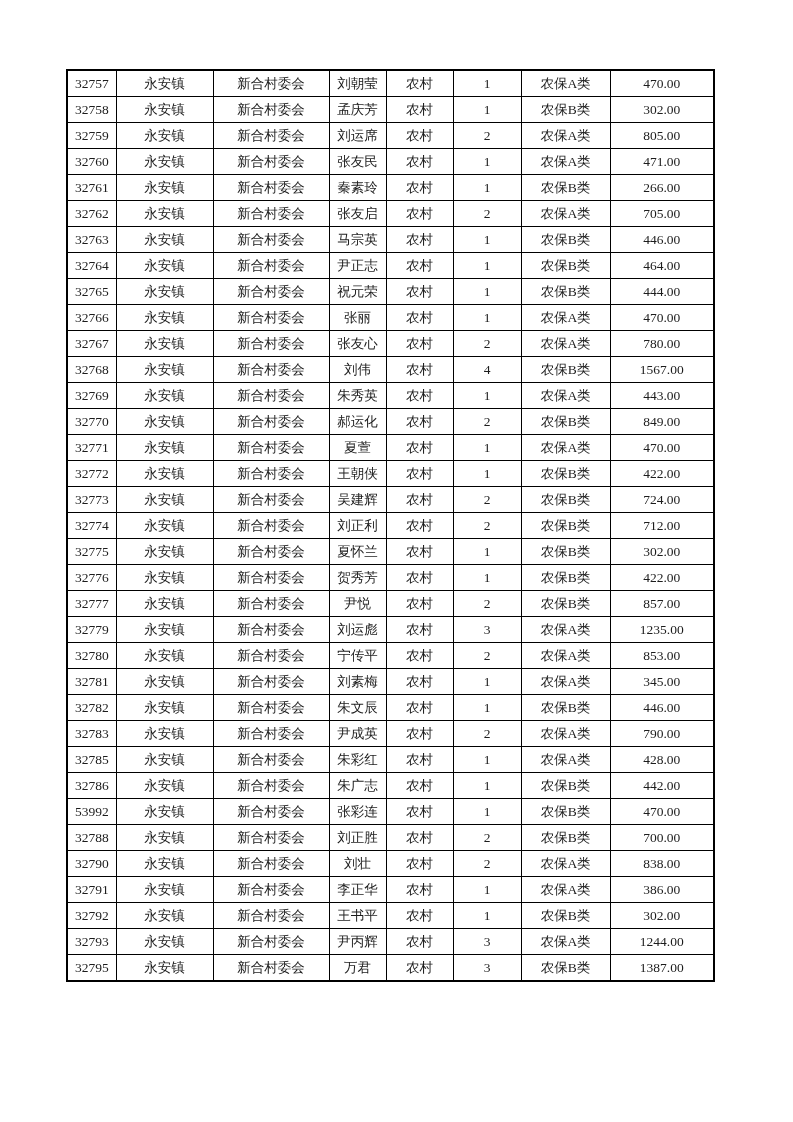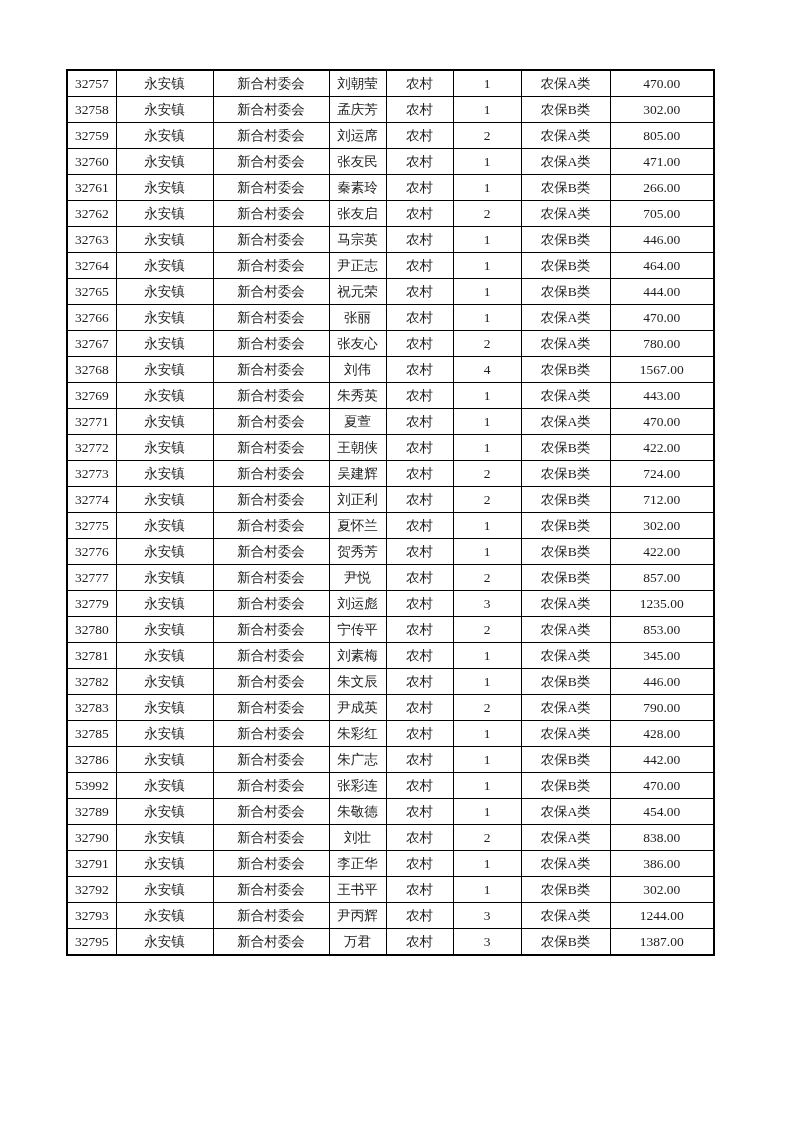--- a/index.html
+++ b/index.html
@@ -184,20 +184,30 @@
           <td>32769</td>
           <td>永安镇</td>
           <td>新合村委会</td>
           <td>朱秀英</td>
           <td>农村</td>
           <td>1</td>
           <td>农保A类</td>
           <td>443.00</td>
         </tr>
         <tr>
+          <td>32770</td>
+          <td>永安镇</td>
+          <td>新合村委会</td>
+          <td>郝运化</td>
+          <td>农村</td>
+          <td>2</td>
+          <td>农保B类</td>
+          <td>849.00</td>
+        </tr>
+        <tr>
           <td>32771</td>
           <td>永安镇</td>
           <td>新合村委会</td>
           <td>夏萱</td>
           <td>农村</td>
           <td>1</td>
           <td>农保A类</td>
           <td>470.00</td>
         </tr>
         <tr>
@@ -334,28 +344,28 @@
           <td>53992</td>
           <td>永安镇</td>
           <td>新合村委会</td>
           <td>张彩连</td>
           <td>农村</td>
           <td>1</td>
           <td>农保B类</td>
           <td>470.00</td>
         </tr>
         <tr>
-          <td>32789</td>
-          <td>永安镇</td>
-          <td>新合村委会</td>
-          <td>朱敬德</td>
-          <td>农村</td>
-          <td>1</td>
-          <td>农保A类</td>
-          <td>454.00</td>
+          <td>32788</td>
+          <td>永安镇</td>
+          <td>新合村委会</td>
+          <td>刘正胜</td>
+          <td>农村</td>
+          <td>2</td>
+          <td>农保B类</td>
+          <td>700.00</td>
         </tr>
         <tr>
           <td>32790</td>
           <td>永安镇</td>
           <td>新合村委会</td>
           <td>刘壮</td>
           <td>农村</td>
           <td>2</td>
           <td>农保A类</td>
           <td>838.00</td>

